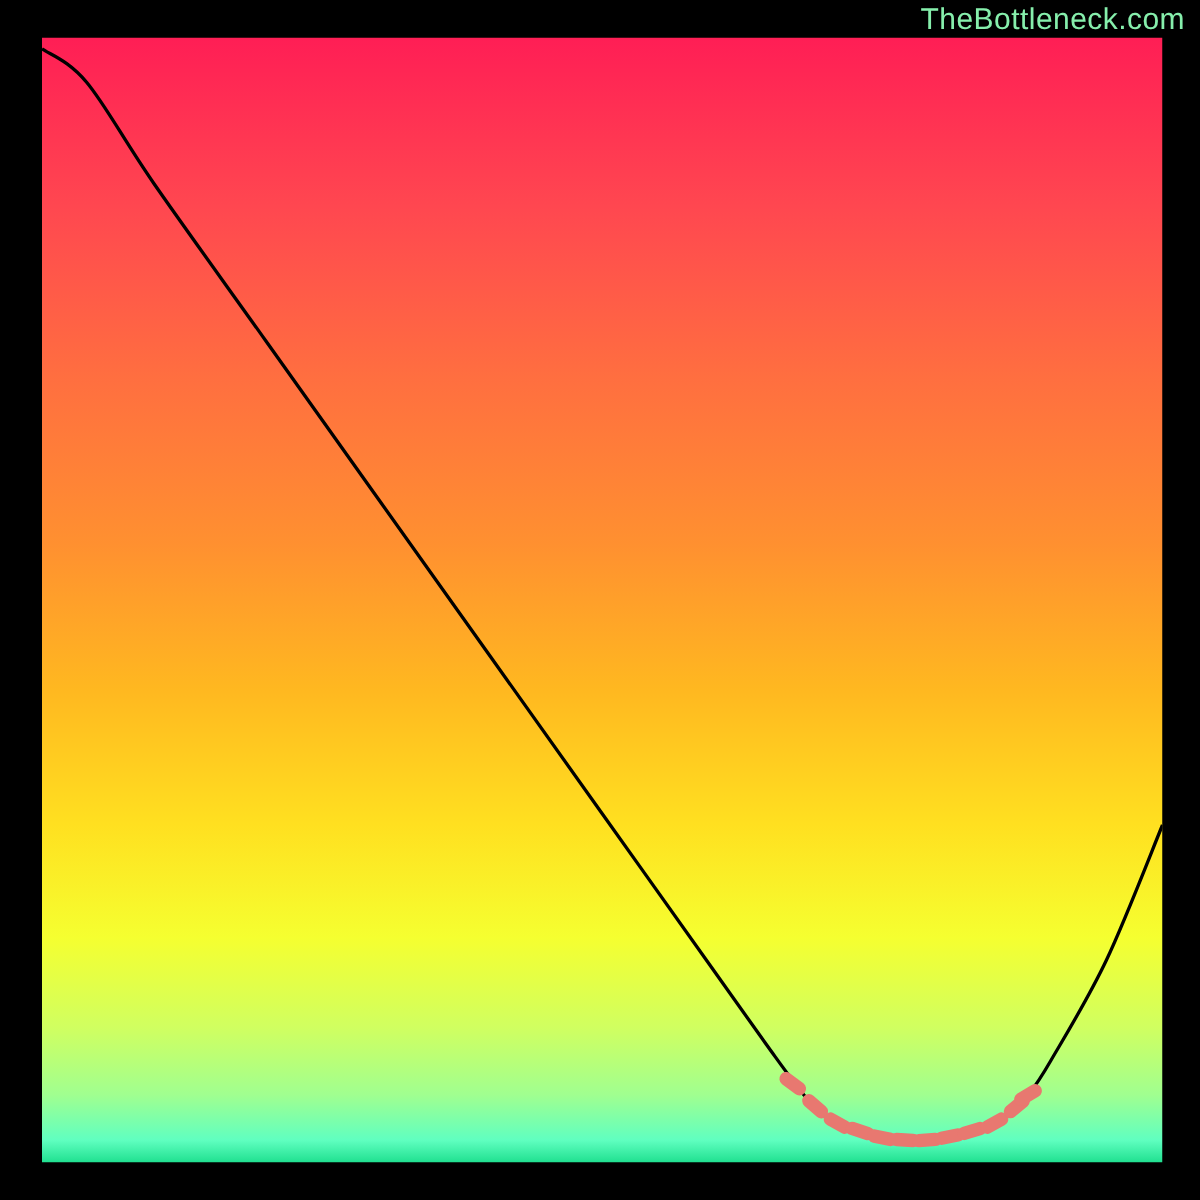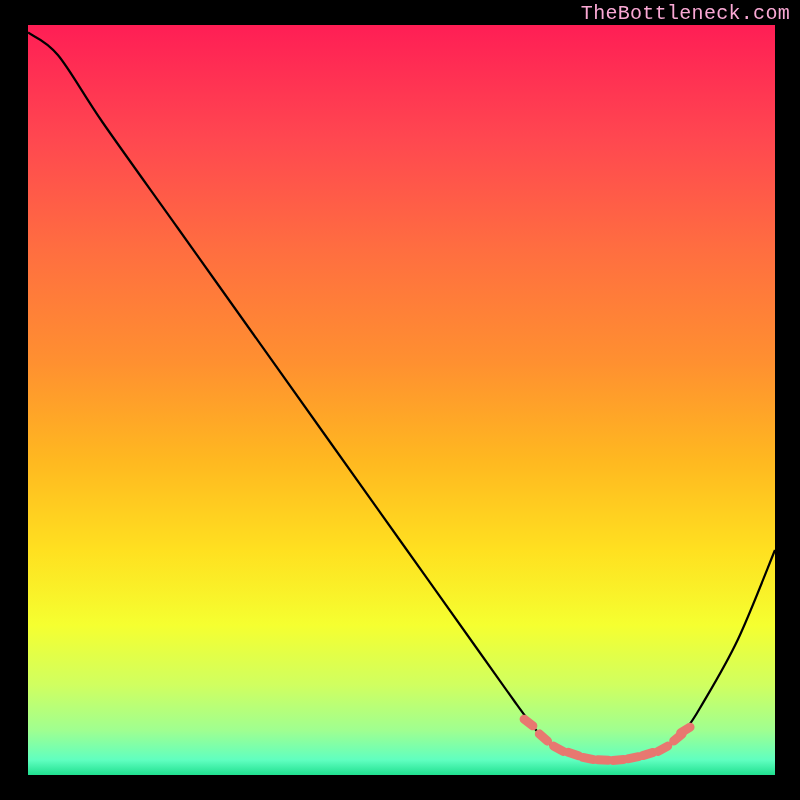--- a/index.html
+++ b/index.html
@@ -11,22 +11,22 @@
       width: 800px;
       height: 800px;
       background-color: #000;
       position: relative;
       overflow: hidden;
     }
     .watermark {
       position: absolute;
       top: 2px;
       right: 10px;
-      color: #f9a8d4;
-      font-family: Liberation Mono, monospace;
+      color: #86efac;
+      font-family: Liberation Sans, sans-serif;
       font-size: 20px;
       font-weight: 500;
       z-index: 10;
       letter-spacing: 0.3px;
     }
     .chart-area {
       position: absolute;
       left: 28px;
       top: 25px;
       width: 747px;

